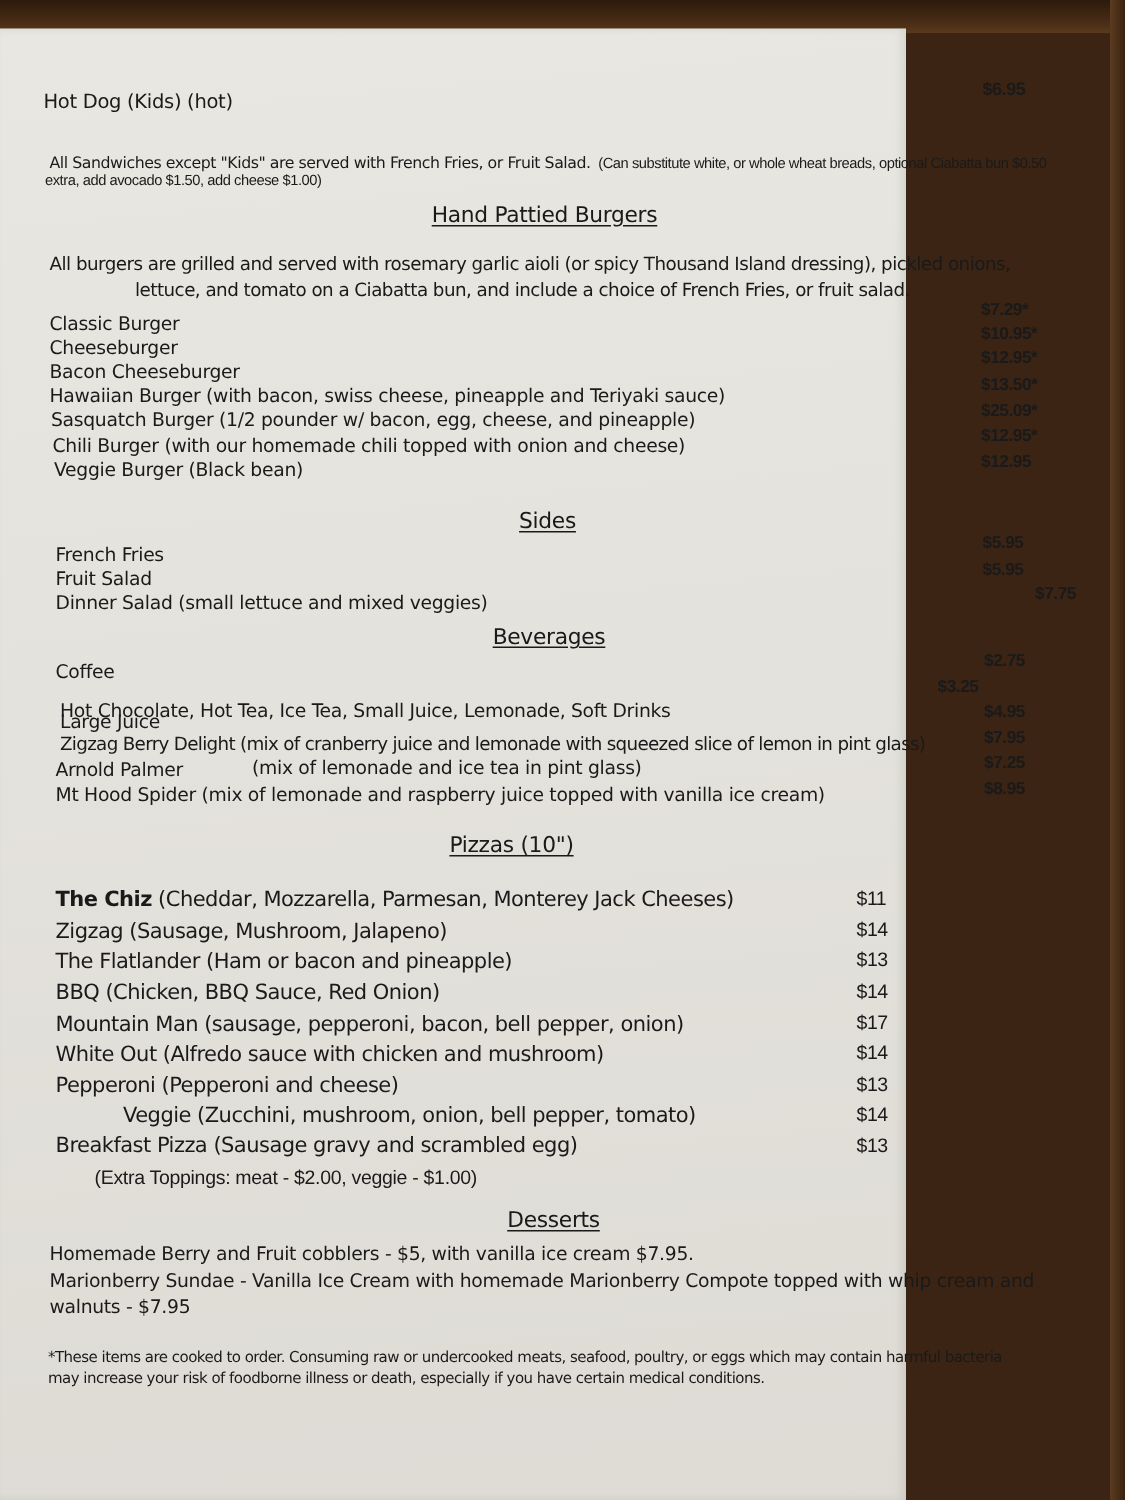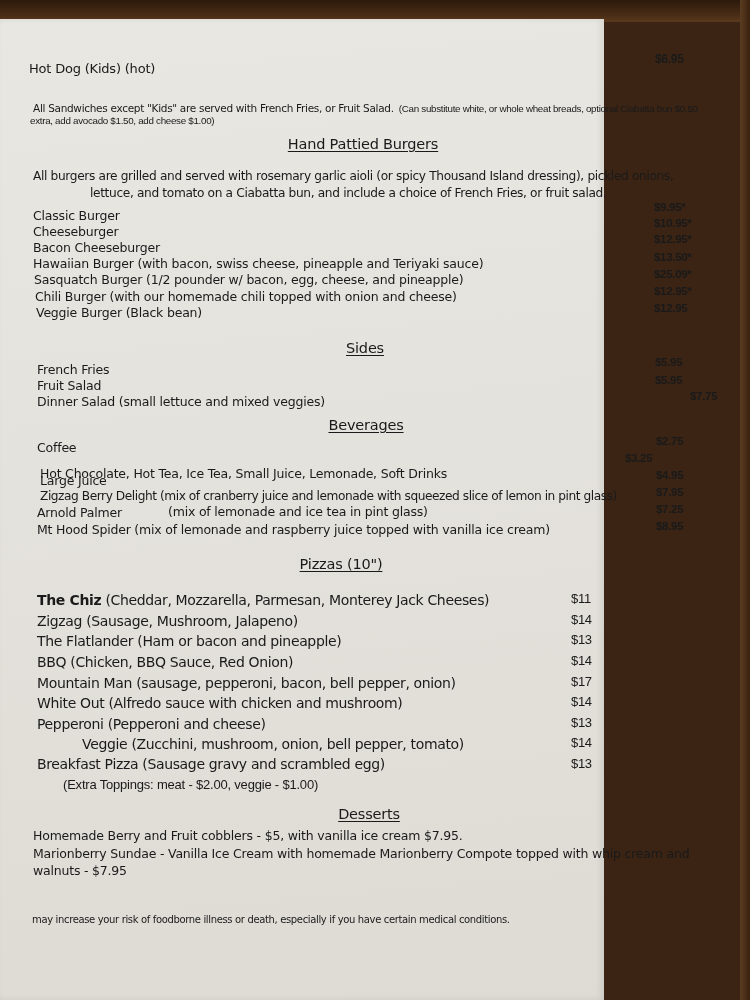--- a/index.html
+++ b/index.html
@@ -52,21 +52,21 @@
     <span style="font-size:10.5px; letter-spacing:-0.3px;">All Sandwiches except "Kids" are served with French Fries, or Fruit Salad.</span>
     <span class="note">(Can substitute white, or whole wheat breads, optional Ciabatta bun $0.50</span>
   </div>
   <div class="abs note" style="left:30px; top:96px;">extra, add avocado $1.50, add cheese $1.00)</div>
 
   <div class="abs heading" style="left:363px; top:117px;">Hand Pattied Burgers</div>
   <div class="abs desc" style="left:33px; top:150px; font-size:12.2px; letter-spacing:-0.35px;">All burgers are grilled and served with rosemary garlic aioli (or spicy Thousand Island dressing), pickled onions,</div>
   <div class="abs desc" style="left:90px; top:167px; font-size:12.2px; letter-spacing:-0.35px;">lettuce, and tomato on a Ciabatta bun, and include a choice of French Fries, or fruit salad.</div>
 
   <div class="abs item" style="left:33px; top:189px;">Classic Burger</div>
-  <div class="abs price" style="left:654px; top:182px;">$9.95*</div>
+  <div class="abs price" style="left:654px; top:182px;">$7.29*</div>
   <div class="abs item" style="left:33px; top:205px;">Cheeseburger</div>
   <div class="abs price" style="left:654px; top:198px;">$10.95*</div>
   <div class="abs item" style="left:33px; top:221px;">Bacon Cheeseburger</div>
   <div class="abs price" style="left:654px; top:214px;">$12.95*</div>
   <div class="abs item" style="left:33px; top:237px;">Hawaiian Burger (with bacon, swiss cheese, pineapple and Teriyaki sauce)</div>
   <div class="abs price" style="left:654px; top:232px;">$13.50*</div>
   <div class="abs item" style="left:34px; top:253px;">Sasquatch Burger (1/2 pounder w/ bacon, egg, cheese, and pineapple)</div>
   <div class="abs price" style="left:654px; top:249px;">$25.09*</div>
   <div class="abs item" style="left:35px; top:270px;">Chili Burger (with our homemade chili topped with onion and cheese)</div>
   <div class="abs price" style="left:654px; top:266px;">$12.95*</div>
@@ -125,14 +125,15 @@
   <div class="abs pizza" style="left:37px; top:737px;"><span>Breakfast Pizza</span> <span>(Sausage gravy and scrambled egg)</span></div>
   <div class="abs pprice" style="left:571px; top:737px;">$13</div>
 
   <div class="abs" style="left:63px; top:758px; font-family:'Liberation Sans', sans-serif; font-size:13px; letter-spacing:-0.2px;">(Extra Toppings: meat - $2.00, veggie - $1.00)</div>
 
   <div class="abs heading" style="left:369px; top:787px;">Desserts</div>
   <div class="abs item" style="left:33px; top:809px;">Homemade Berry and Fruit cobblers - $5, with vanilla ice cream $7.95.</div>
   <div class="abs item" style="left:33px; top:827px;">Marionberry Sundae - Vanilla Ice Cream with homemade Marionberry Compote topped with whip cream and</div>
   <div class="abs item" style="left:33px; top:844px;">walnuts - $7.95</div>
 
+  <div class="abs disclaimer" style="left:32px; top:881px;">*These items are cooked to order.  Consuming raw or undercooked meats, seafood, poultry, or eggs which may contain harmful bacteria</div>
   <div class="abs disclaimer" style="left:32px; top:895px;">may increase your risk of foodborne illness or death, especially if you have certain medical conditions.</div>
 </div>
 
 </body></html>

